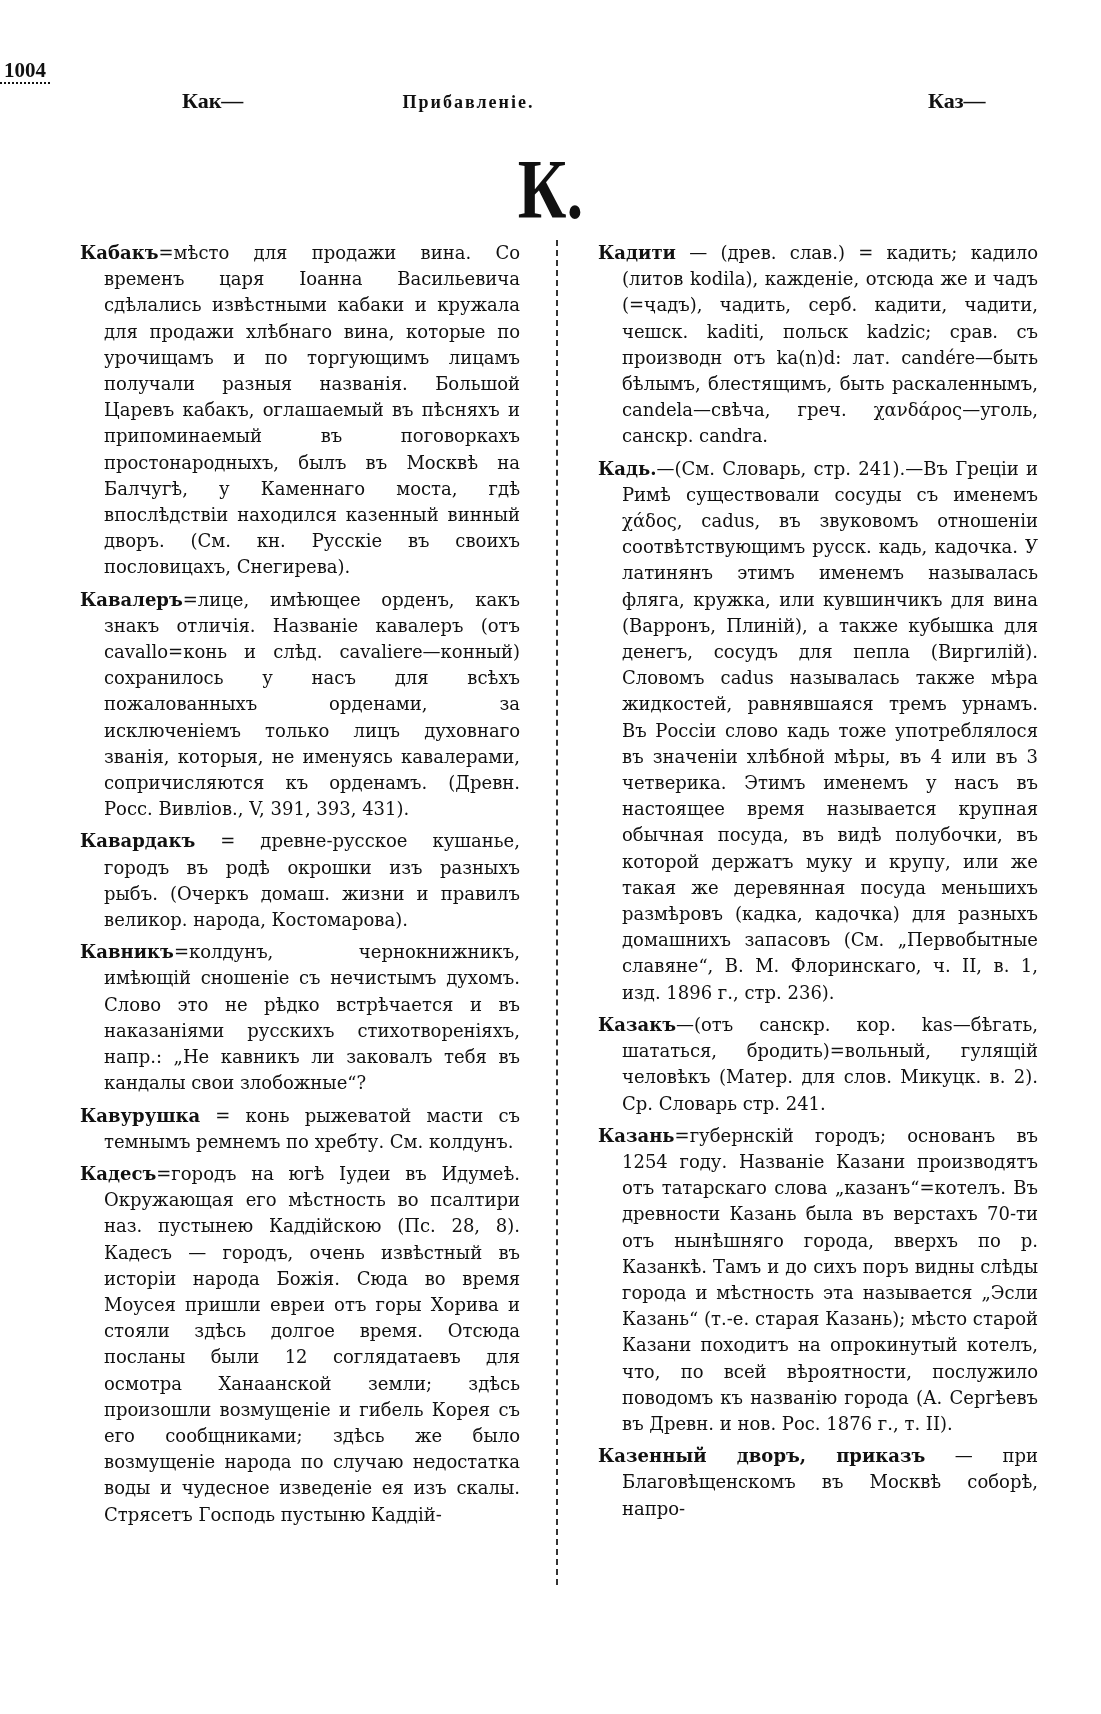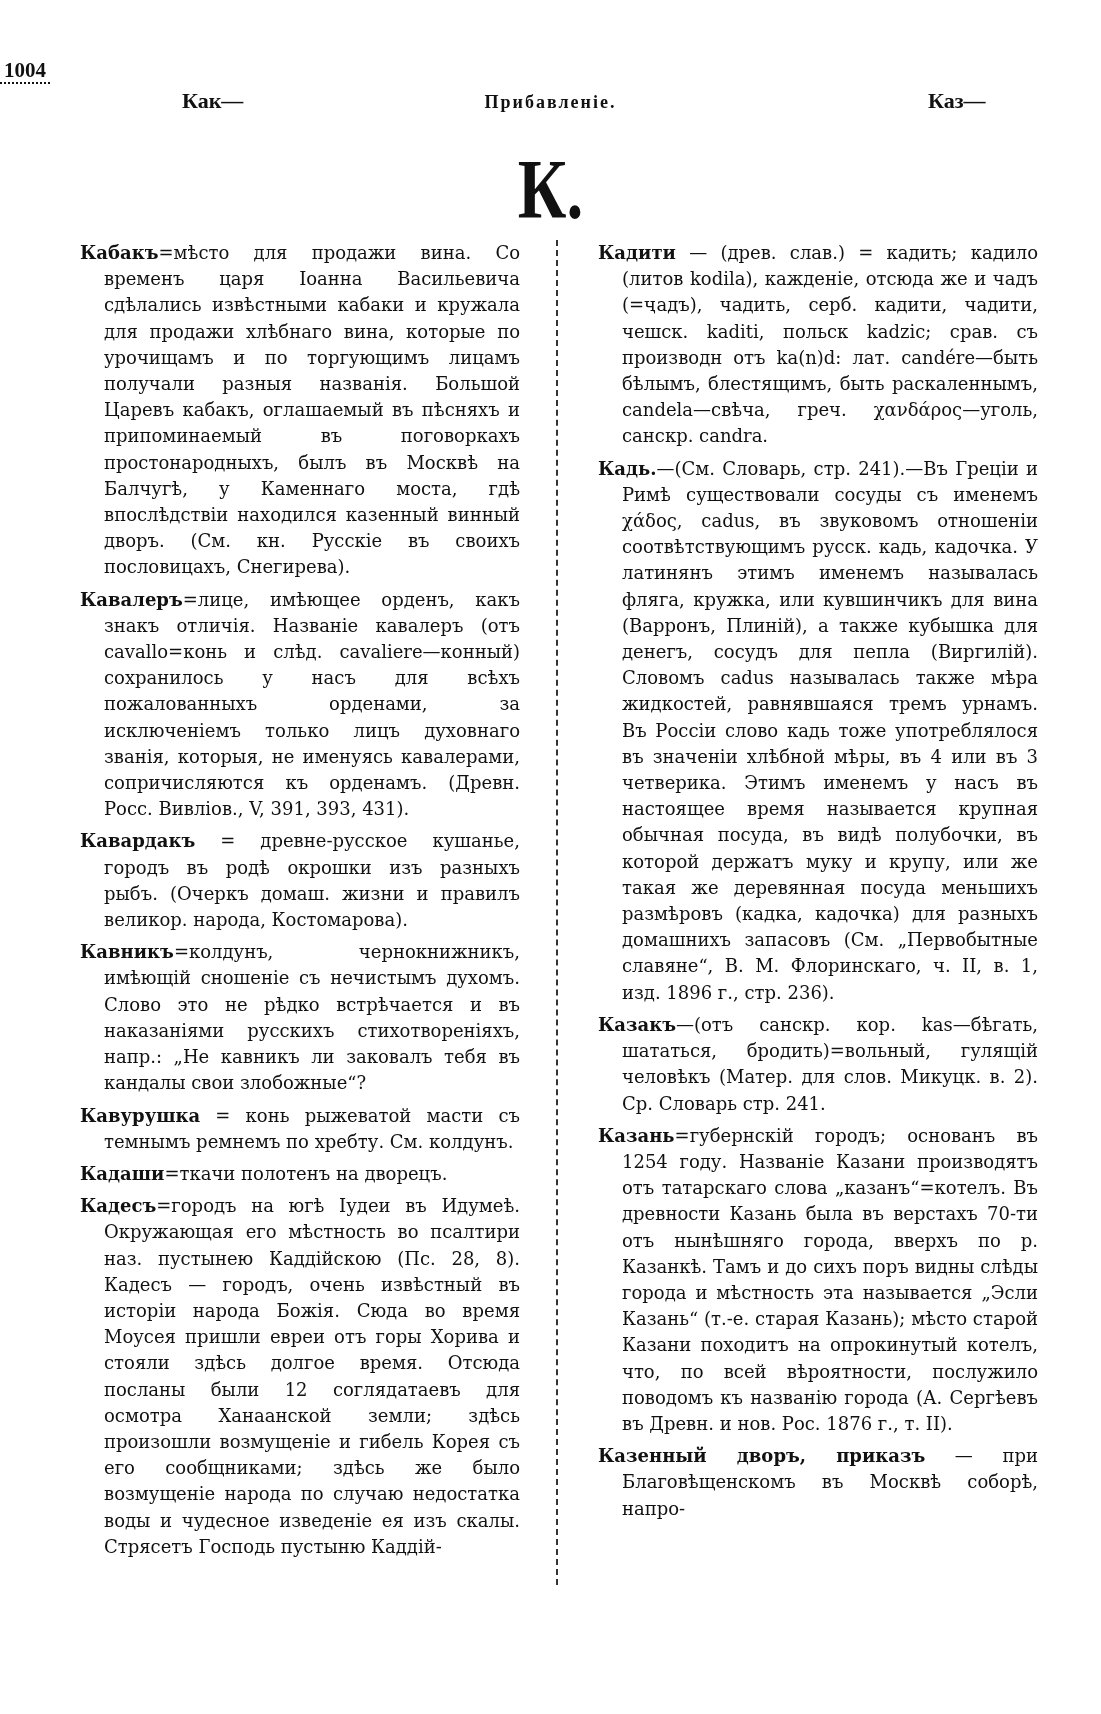--- a/index.html
+++ b/index.html
@@ -4,21 +4,21 @@
 <style>
   html, body { margin: 0; padding: 0; background: #ffffff; }
   body { width: 1101px; height: 1714px; position: relative; overflow: hidden;
          font-family: "DejaVu Serif", "Liberation Serif", serif; color: #111; }
   .page-number { position: absolute; top: 58px; left: 0; width: 1101px; text-align: left;
          font-family: "Liberation Serif", serif; font-weight: bold; font-size: 21px; }
   .page-number span { border-bottom: 2px dotted #111; padding: 0 4px; }
   .running-head { position: absolute; top: 88px; font-family: "Liberation Serif", serif;
          font-weight: bold; font-size: 22px; }
   .rh-left { left: 142px; margin-left: 40px; }
-  .rh-center { left: 0; width: 1101px; text-align: center; font-size: 18px; top: 92px; letter-spacing: 2px; }
+  .rh-center { left: 0; width: 937px; text-align: center; font-size: 18px; top: 92px; letter-spacing: 2px; }
   .rh-right { left: 928px; }
   .big-letter { position: absolute; top: 150px; left: 0; width: 1101px; text-align: center;
          font-family: "Liberation Serif", serif; font-weight: 900; font-size: 84px; line-height: 80px;
          transform: scaleX(0.8); }
   .column { position: absolute; top: 240px; width: 440px; font-size: 18px; line-height: 26.2px;
          text-align: justify; }
   .col-left { left: 80px; }
   .col-right { left: 598px; }
   .entry { padding-left: 24px; text-indent: -24px; margin: 0 0 6px 0; }
   .entry.cont { padding-left: 24px; text-indent: 0; }
@@ -34,21 +34,20 @@
 <div class="running-head rh-center">Прибавленіе.</div>
 <div class="running-head rh-right">Каз—</div>
 <div class="big-letter">К.</div>
 
 <div class="column col-left">
   <p class="entry"><span class="headword">Кабакъ</span><span>=мѣсто для продажи вина. Со временъ царя Іоанна Васильевича сдѣлались извѣстными кабаки и кружала для продажи хлѣбнаго вина, которые по урочищамъ и по торгующимъ лицамъ получали разныя названія. Большой Царевъ кабакъ, оглашаемый въ пѣсняхъ и припоминаемый въ поговоркахъ простонародныхъ, былъ въ Москвѣ на Балчугѣ, у Каменнаго моста, гдѣ впослѣдствіи находился казенный винный дворъ. (См. кн. Русскіе въ своихъ пословицахъ, Снегирева).</span></p>
   <p class="entry"><span class="headword">Кавалеръ</span><span>=лице, имѣющее орденъ, какъ знакъ отличія. Названіе кавалеръ (отъ cavallo=конь и слѣд. cavaliere—конный) сохранилось у насъ для всѣхъ пожалованныхъ орденами, за исключеніемъ только лицъ духовнаго званія, которыя, не именуясь кавалерами, сопричисляются къ орденамъ. (Древн. Росс. Вивліов., V, 391, 393, 431).</span></p>
   <p class="entry"><span class="headword">Кавардакъ</span><span> = древне-русское кушанье, городъ въ родѣ окрошки изъ разныхъ рыбъ. (Очеркъ домаш. жизни и правилъ великор. народа, Костомарова).</span></p>
   <p class="entry"><span class="headword">Кавникъ</span><span>=колдунъ, чернокнижникъ, имѣющій сношеніе съ нечистымъ духомъ. Слово это не рѣдко встрѣчается и въ наказаніями русскихъ стихотвореніяхъ, напр.: „Не кавникъ ли заковалъ тебя въ кандалы свои злобожные“?</span></p>
   <p class="entry"><span class="headword">Кавурушка</span><span> = конь рыжеватой масти съ темнымъ ремнемъ по хребту. См. колдунъ.</span></p>
-  <p class="entry"><span class="headword">Кадаши</span><span>=ткачи полотенъ на дворецъ.</span></p>
   <p class="entry"><span class="headword">Кадесъ</span><span>=городъ на югѣ Іудеи въ Идумеѣ. Окружающая его мѣстность во псалтири наз. пустынею Каддійскою (Пс. 28, 8). Кадесъ — городъ, очень извѣстный въ исторіи народа Божія. Сюда во время Моусея пришли евреи отъ горы Хорива и стояли здѣсь долгое время. Отсюда посланы были 12 соглядатаевъ для осмотра Ханаанской земли; здѣсь произошли возмущеніе и гибель Корея съ его сообщниками; здѣсь же было возмущеніе народа по случаю недостатка воды и чудесное изведеніе ея изъ скалы. Стрясетъ Господь пустыню Каддій-</span></p>
 </div>
 
 <div class="divider"></div>
 
 <div class="column col-right">
   <p class="entry"><span class="headword">Кадити</span><span> — (древ. слав.) = кадить; кадило (литов kodila), кажденіе, отсюда же и чадъ (=ҷадъ), чадить, серб. кадити, чадити, чешск. kaditi, польск kadzic; срав. съ производн отъ ka(n)d: лат. candére—быть бѣлымъ, блестящимъ, быть раскаленнымъ, candela—свѣча, греч. χανδάρος—уголь, санскр. candra.</span></p>
   <p class="entry"><span class="headword">Кадь.</span><span>—(См. Словарь, стр. 241).—Въ Греціи и Римѣ существовали сосуды съ именемъ χάδος, cadus, въ звуковомъ отношеніи соотвѣтствующимъ русск. кадь, кадочка. У латинянъ этимъ именемъ называлась фляга, кружка, или кувшинчикъ для вина (Варронъ, Плиній), а также кубышка для денегъ, сосудъ для пепла (Виргилій). Словомъ cadus называлась также мѣра жидкостей, равнявшаяся тремъ урнамъ. Въ Россіи слово кадь тоже употреблялося въ значеніи хлѣбной мѣры, въ 4 или въ 3 четверика. Этимъ именемъ у насъ въ настоящее время называется крупная обычная посуда, въ видѣ полубочки, въ которой держатъ муку и крупу, или же такая же деревянная посуда меньшихъ размѣровъ (кадка, кадочка) для разныхъ домашнихъ запасовъ (См. „Первобытные славяне“, В. М. Флоринскаго, ч. II, в. 1, изд. 1896 г., стр. 236).</span></p>
   <p class="entry"><span class="headword">Казакъ</span><span>—(отъ санскр. кор. kas—бѣгать, шататься, бродить)=вольный, гулящій человѣкъ (Матер. для слов. Микуцк. в. 2). Ср. Словарь стр. 241.</span></p>
   <p class="entry"><span class="headword">Казань</span><span>=губернскій городъ; основанъ въ 1254 году. Названіе Казани производятъ отъ татарскаго слова „казанъ“=котелъ. Въ древности Казань была въ верстахъ 70-ти отъ нынѣшняго города, вверхъ по р. Казанкѣ. Тамъ и до сихъ поръ видны слѣды города и мѣстность эта называется „Эсли Казань“ (т.-е. старая Казань); мѣсто старой Казани походитъ на опрокинутый котелъ, что, по всей вѣроятности, послужило поводомъ къ названію города (А. Сергѣевъ въ Древн. и нов. Рос. 1876 г., т. II).</span></p>

